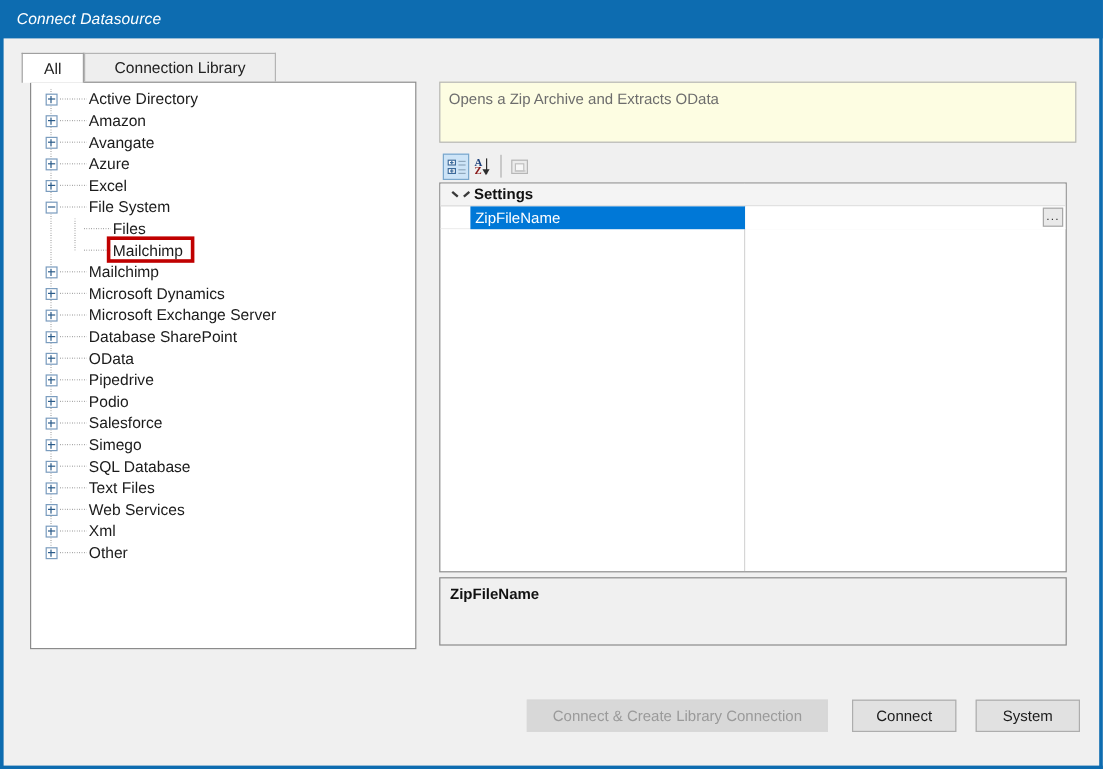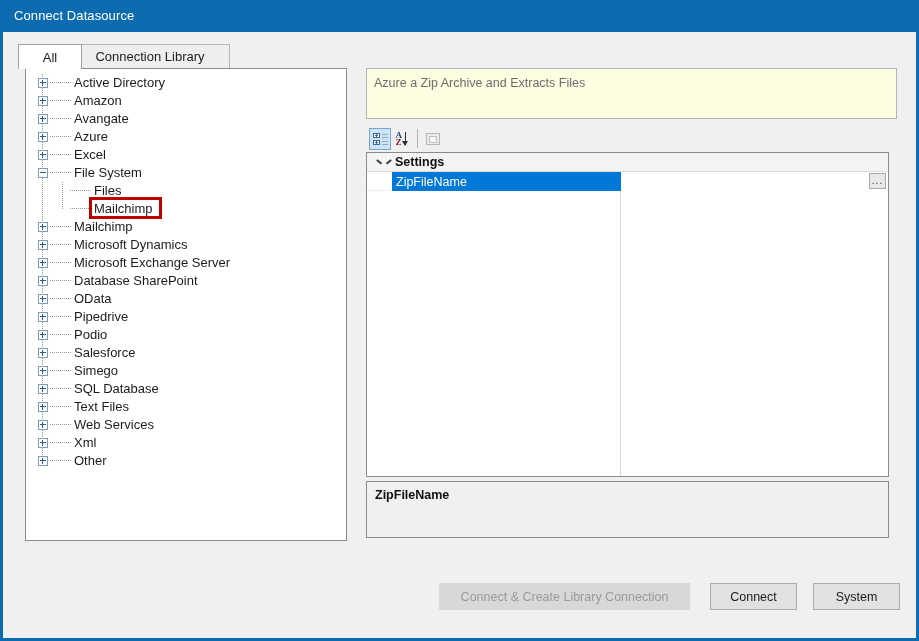--- a/index.html
+++ b/index.html
@@ -18,21 +18,21 @@
     border-right:3px solid #0d6cb0;
     border-bottom:3px solid #0d6cb0;
     border-top:0;
   }
   .titlebar {
     position:absolute; left:-3px; top:0; width:919px; height:32px;
     background:#0d6cb0;
   }
   .titlebar-text {
     position:absolute; left:14px; top:8px;
-    color:#ffffff; font-size:13px; letter-spacing:0.1px;
+    color:#ffffff; font-size:13px; letter-spacing:0.1px;font-style:italic;
   }
   
   .tabstrip { position:absolute; left:15px; top:44px; height:24px; }
   .tab {
     position:absolute; top:0; height:24px;
     border:1px solid #a0a0a0; border-bottom:none;
     font-size:13px; color:#222;
     display:flex; align-items:center; justify-content:center;
     padding:0 10px;
   }
@@ -196,21 +196,21 @@
 </head>
 <body>
 
 <div class="window">
 
   <div class="titlebar">
     <span class="titlebar-text">Connect Datasource</span>
   </div>
 
   <div class="tabstrip">
-    <div class="tab active" id="tab-all" style="left:0; width:64px;">
+    <div class="tab active" id="tab-all" style="left:0; width:52px;">
       <span>All</span>
     </div>
     <div class="tab inactive" id="tab-lib" style="left:52px; width:160px;">
       <span>Connection Library</span>
     </div>
   </div>
 
   <div class="tree-panel">
     <div class="tree" id="tree-root">
         <span class="trunk" style="height: 387px;"></span>
@@ -322,21 +322,21 @@
         <div class="node lvl0">
           <span class="exp plus"></span>
           <span class="stub"></span>
           <span class="label">Other</span>
         </div>
       </div>
   <span class="annot" style="border-color: rgb(192, 0, 0); left: 63px; top: 128px; width: 73px; height: 22px;"></span>
     </div>
 
   <div class="desc-box">
-    <span class="txt">Azure a Zip Archive and Extracts Files</span>
+    <span class="txt">Opens a Zip Archive and Extracts OData</span>
   </div>
 
   <div class="pg-toolbar">
     <div class="tb-btn pressed" style="left:0;">
       <span class="icon-cat">
         <span class="bx" style="top:0;"></span>
         <span class="ln" style="top:1px;"></span>
         <span class="ln" style="top:4px;"></span>
         <span class="bx" style="top:7px;"></span>
         <span class="ln" style="top:8px;"></span>

